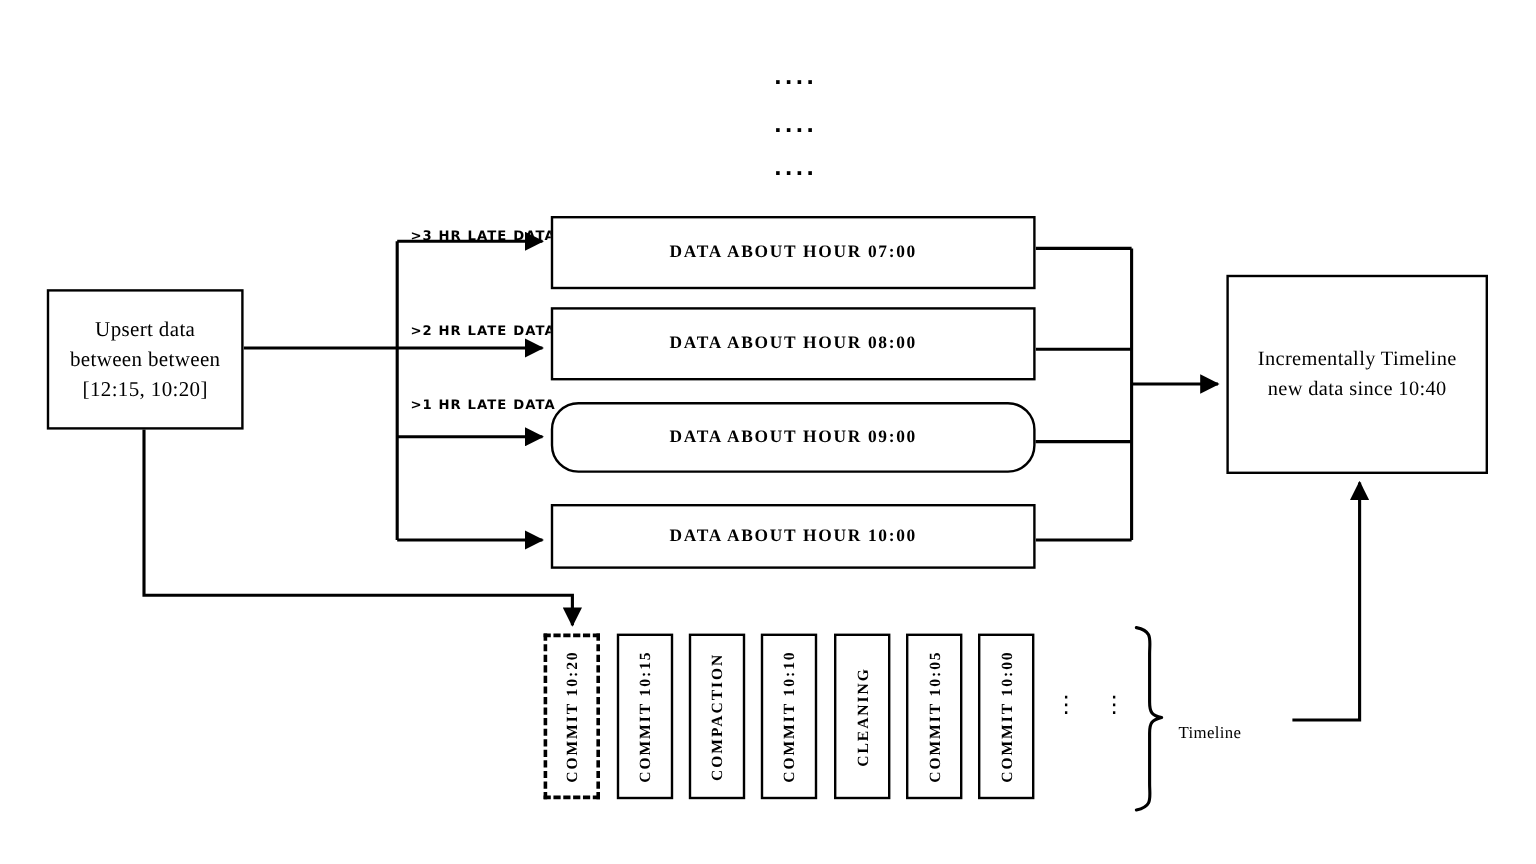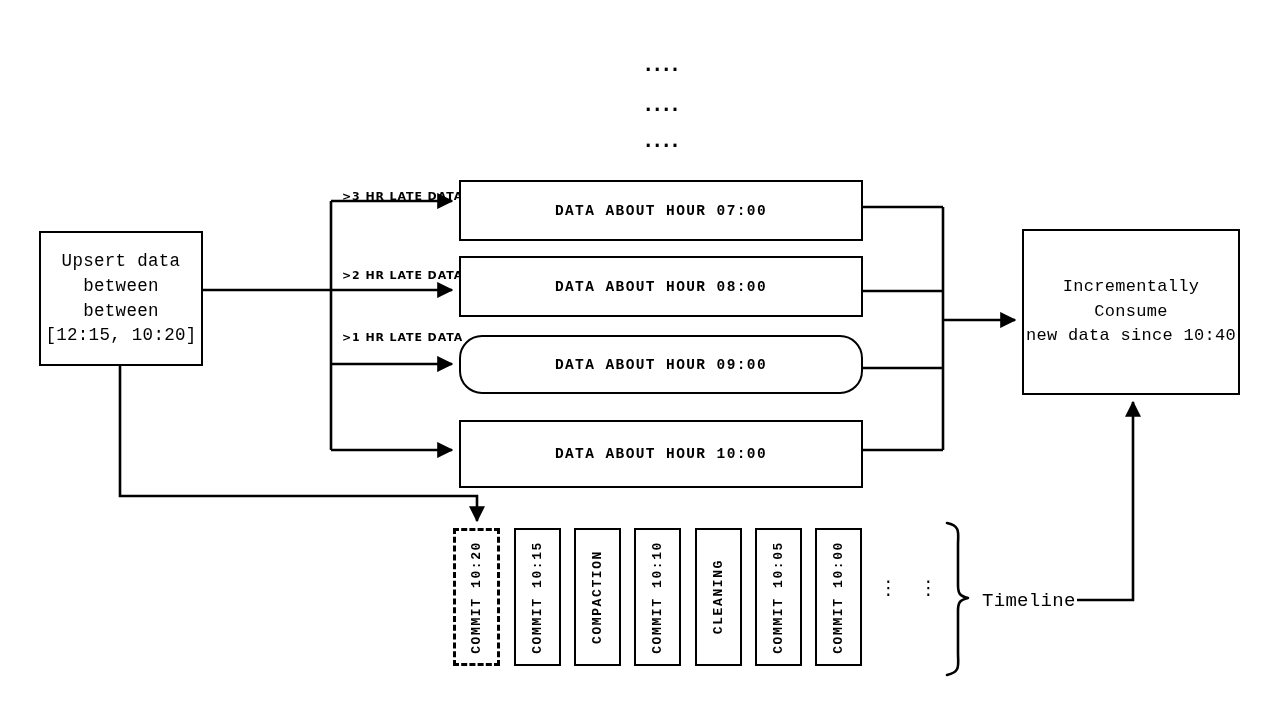--- a/index.html
+++ b/index.html
@@ -31,31 +31,31 @@
     position: absolute;
     box-sizing: border-box;
     border: 2.5px solid #000000;
     background: #ffffff;
     display: flex;
     align-items: center;
     justify-content: center;
     text-align: center;
   }
   .hand-text {
-    font-family: Liberation Mono, monospace;
+    font-family: Liberation Serif, serif;
     color: #000000;
     letter-spacing: 0.3px;
   }
 
   
   #upsert-box {
     left: 39px;
-    top: 231px;
+    top: 241px;
     width: 164px;
-    height: 135px;
+    height: 117px;
   }
   #upsert-box .label {
     font-size: 17.5px;
     line-height: 1.42;
     font-weight: 400;
   }
 
   
   .hour-box {
     left: 459px;
@@ -63,21 +63,21 @@
     height: 61px;
   }
   .hour-box .label {
     font-size: 14.5px;
     font-weight: 700;
     letter-spacing: 1.4px;
   }
   #hour-box-0 { top: 180px; }
   #hour-box-1 { top: 256px; }
   #hour-box-2 { top: 335px; height: 59px; border-radius: 23px; }
-  #hour-box-3 { top: 420px; height: 68px; text-align: center; }
+  #hour-box-3 { top: 420px; height: 54px; text-align: center; }
 
   
   #consume-box {
     left: 1022px;
     top: 229px;
     width: 218px;
     height: 166px;
   }
   #consume-box .label {
     font-size: 17px;
@@ -127,22 +127,22 @@
     color: #000000;
     letter-spacing: 0;
   }
   #vdots-0 { left: 879px; }
   #vdots-1 { left: 919px; }
 
   
   #timeline-label {
     position: absolute;
     left: 982px;
-    top: 590px;
-    font-size: 19px;
+    top: 604px;
+    font-size: 14px;
     color: #000000;
     white-space: nowrap;
   }
 
   
   .top-dots {
     position: absolute;
     left: 645px;
     font-size: 17px;
     font-weight: 700;
@@ -226,21 +226,21 @@
   </div>
   <div class="node hour-box" id="hour-box-2">
     <div class="label hand-text">DATA ABOUT HOUR 09:00</div>
   </div>
   <div class="node hour-box" id="hour-box-3">
     <div class="label hand-text">DATA ABOUT HOUR 10:00</div>
   </div>
 
   <div class="node" id="consume-box">
     <div class="label hand-text">
-      <div>Incrementally Consume</div>
+      <div>Incrementally Timeline</div>
       <div>new data since 10:40</div>
     </div>
   </div>
 
   <div id="timeline-boxes">
       <div class="node tl-box dashed" style="left: 453px;">
         <div class="label hand-text">COMMIT 10:20</div>
       </div>
       <div class="node tl-box" style="left: 514px;">
         <div class="label hand-text">COMMIT 10:15</div>

